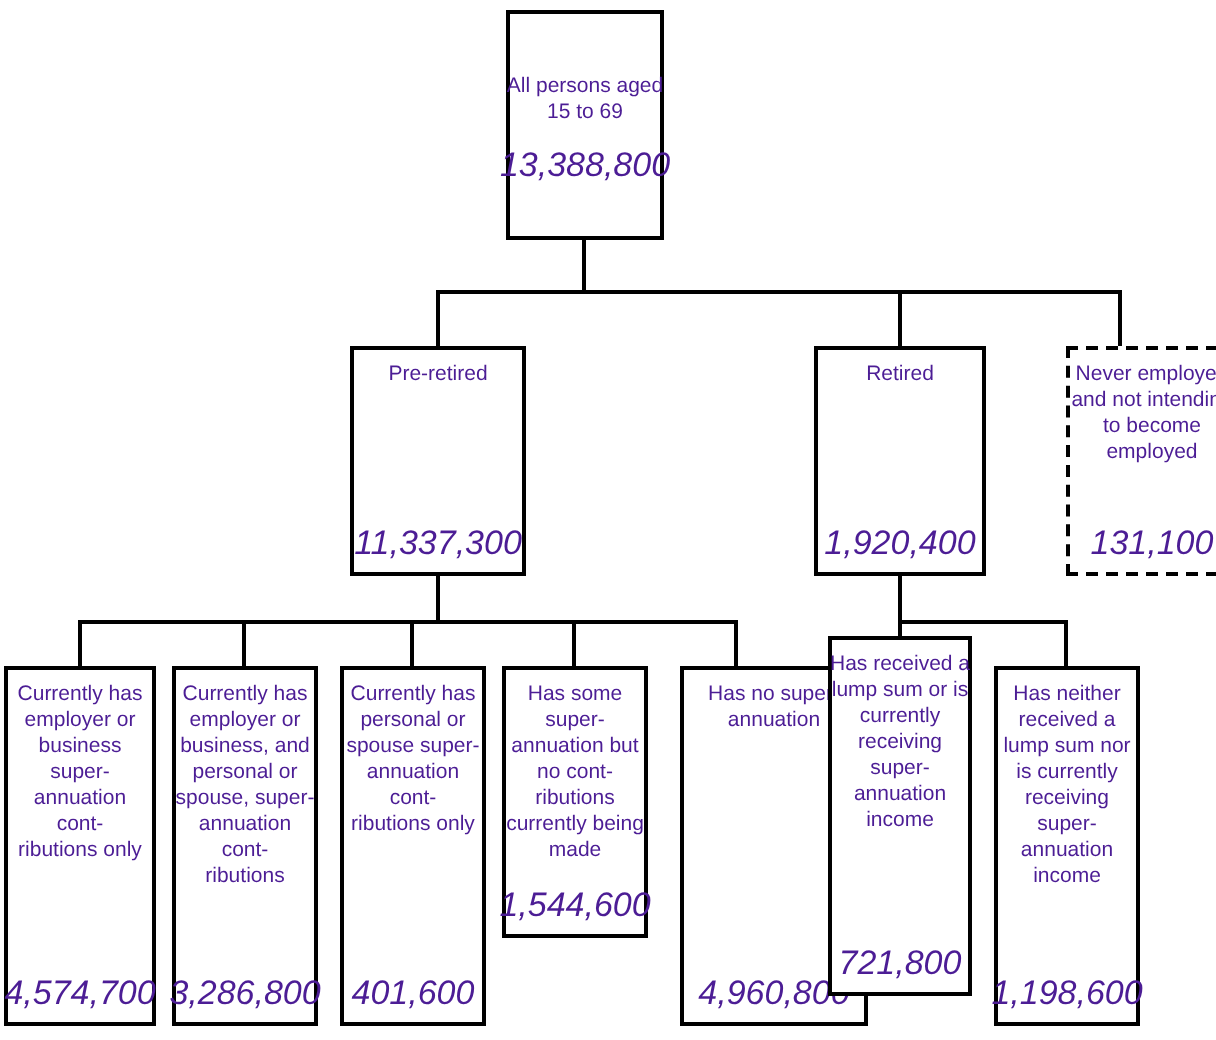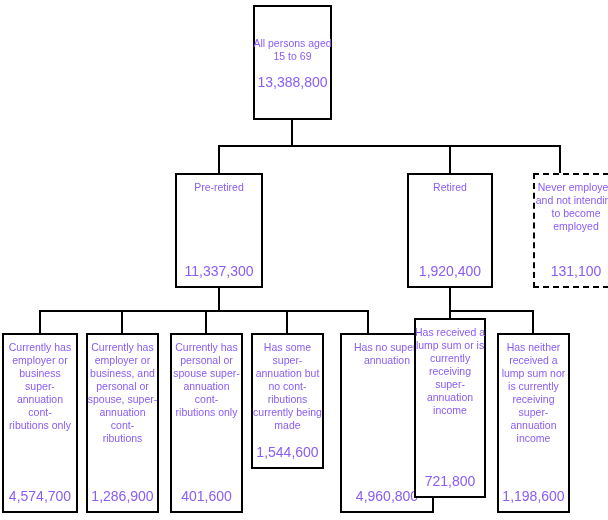--- a/index.html
+++ b/index.html
@@ -19,36 +19,37 @@
     position: absolute;
     box-sizing: border-box;
     border: 2px solid #000000;
     background: #ffffff;
     display: flex;
     flex-direction: column;
     align-items: center;
     justify-content: space-between;
     padding: 6px 0 8px 0;
     text-align: center;
-    color: #8b5cf6;
+    color: #4c1d95;
   }
   .node.dashed { border-style: dashed; }
   .node.root {
     justify-content: flex-start;
     padding-top: 30px;
   }
   .node .label {
     font-size: 10.5px;
     line-height: 13px;
     white-space: pre;
   }
   .node .value {
-    font-size: 14px;
+    font-size: 17px;
     line-height: 13px;
     white-space: nowrap;
+    font-style: italic;
   }
   .node.root .value { margin-top: 13px; }
   .line {
     position: absolute;
     background: #000000;
   }
 </style>
 </head>
 <body>
 
@@ -107,21 +108,21 @@
   </div>
   <div class="node" style="left:86px; top:333px; width:73px; height:180px;">
     <div class="label">Currently has
 employer or
 business, and
 personal or
 spouse, super-
 annuation
 cont-
 ributions</div>
-    <div class="value">1,286,900</div>
+    <div class="value">3,286,800</div>
   </div>
   <div class="node" style="left:170px; top:333px; width:73px; height:180px;">
     <div class="label">Currently has
 personal or
 spouse super-
 annuation
 cont-
 ributions only</div>
     <div class="value">401,600</div>
   </div>

